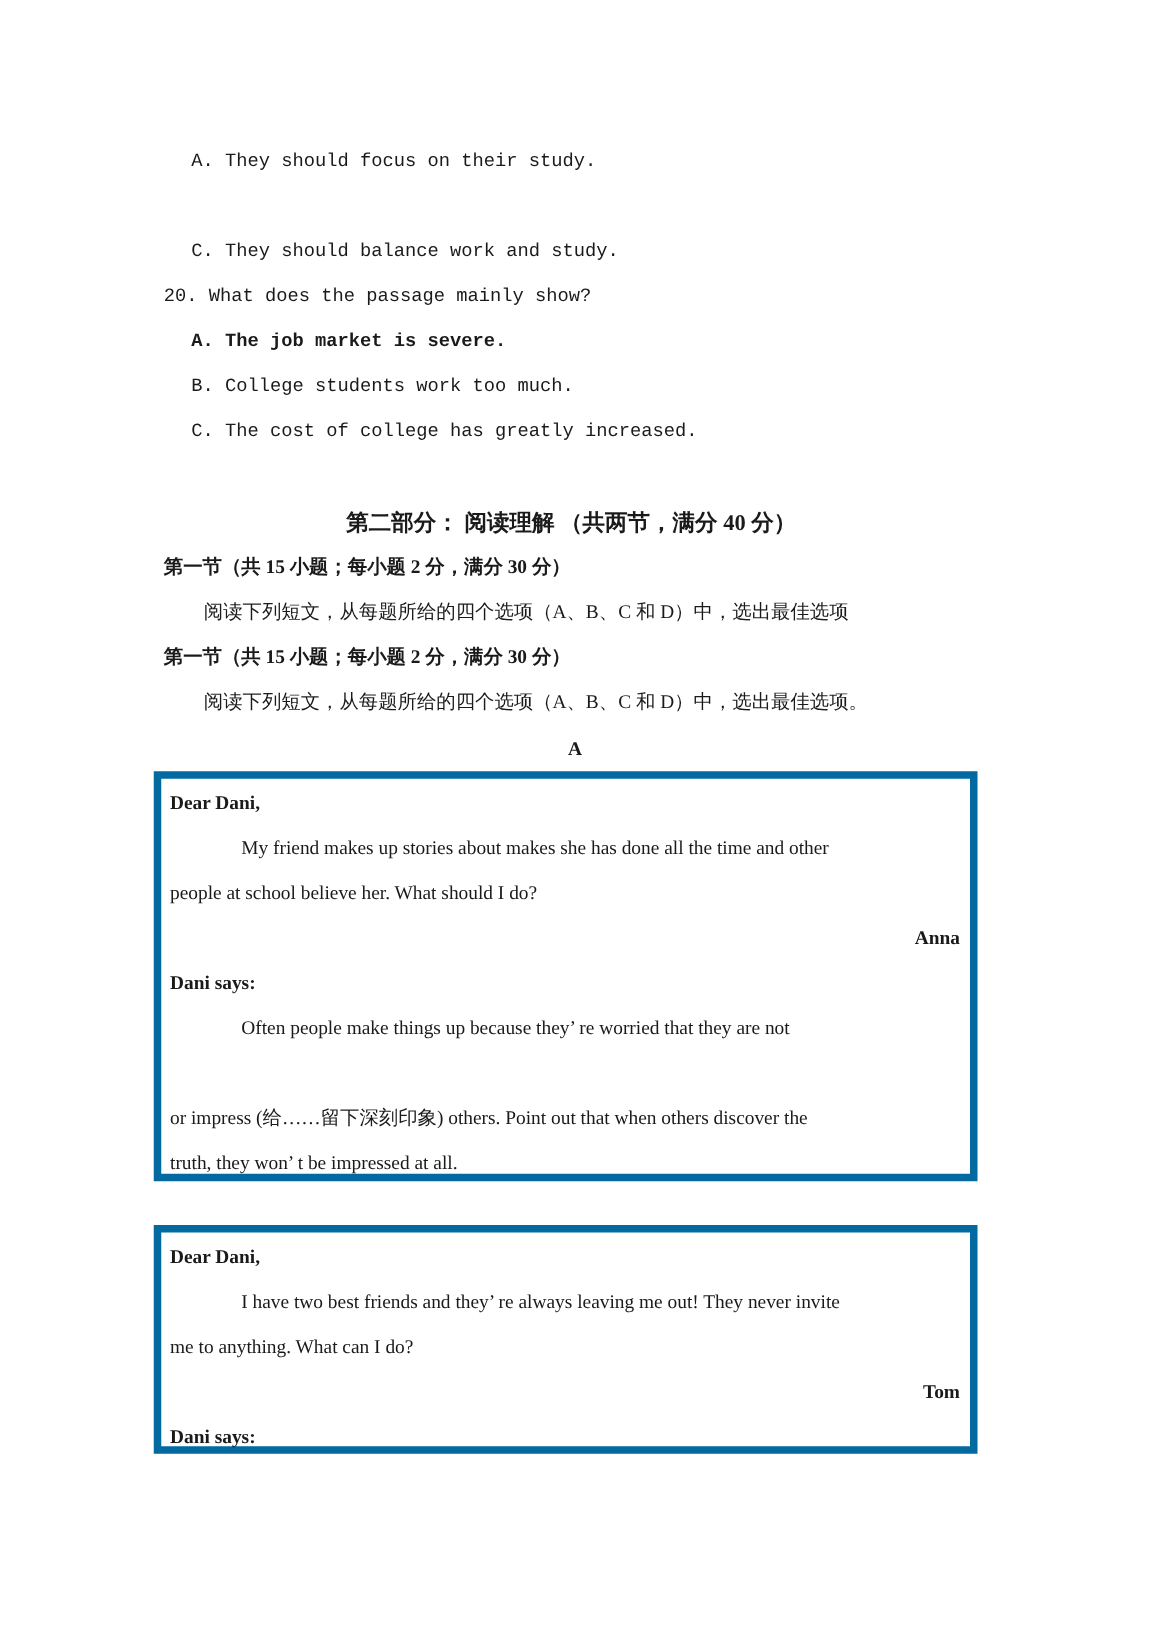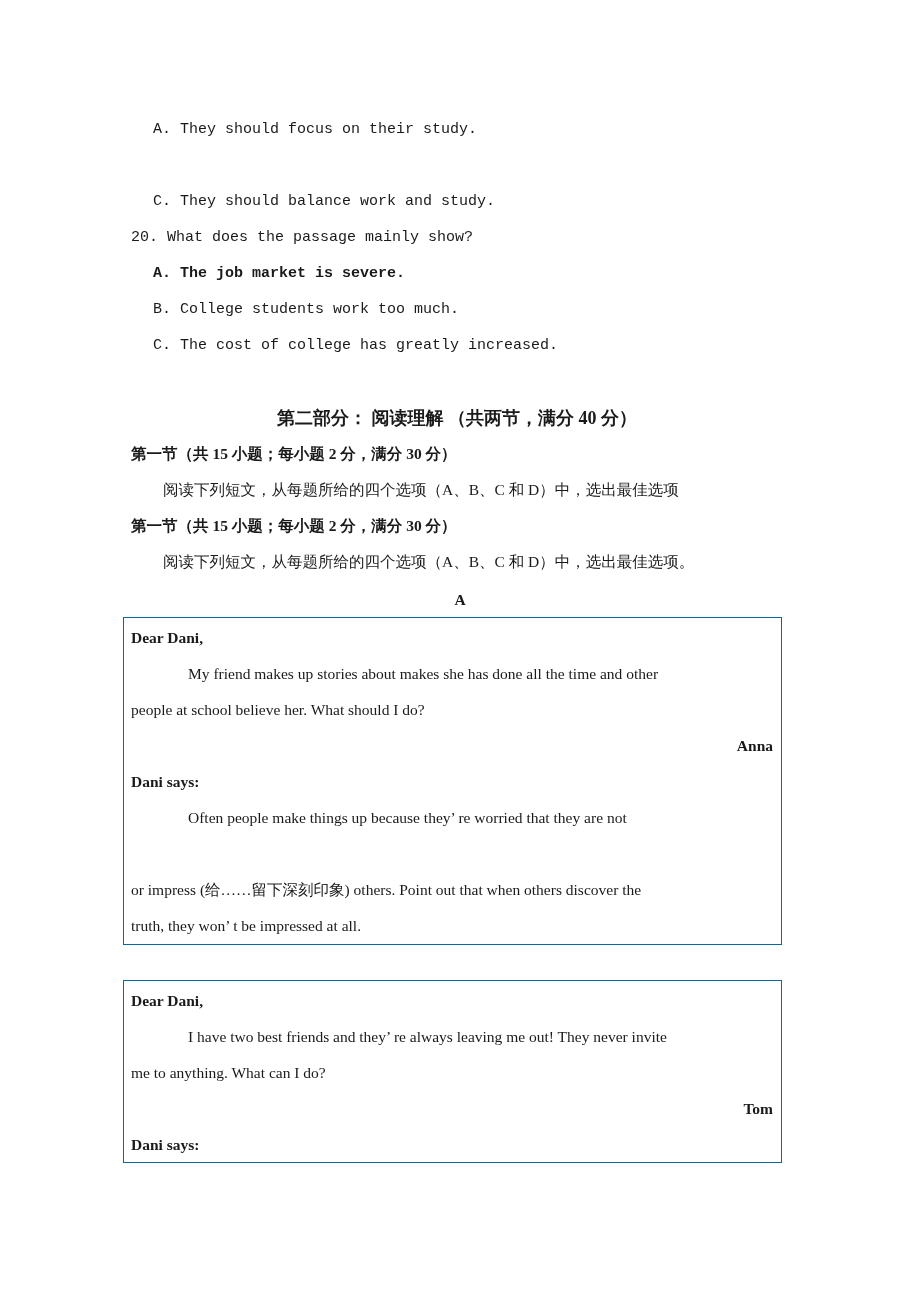--- a/index.html
+++ b/index.html
@@ -8,21 +8,21 @@
     font-family: "Liberation Mono", "DejaVu Sans Mono", monospace;
     color: #1a1a1a;
   }
   .page { position: absolute; left: 0; top: 0; width: 920px; height: 1292px; }
   .line {
     position: absolute; font-size: 15px; white-space: nowrap; line-height: 20px;
   }
   .serif { font-family: "Liberation Serif", "DejaVu Serif", serif; }
   .bold { font-weight: bold; }
   .box {
-    position: absolute; border: 1px solid #0369a1; box-sizing: border-box;
+    position: absolute; border: 6px solid #0369a1; box-sizing: border-box;
   }
   .box .line { font-family: "Liberation Serif", "DejaVu Serif", serif; font-size: 15.5px; }
   .right { text-align: right; }
   .center { text-align: center; }
 </style>
 </head>
 <body>
 
 <div class="page">
 

